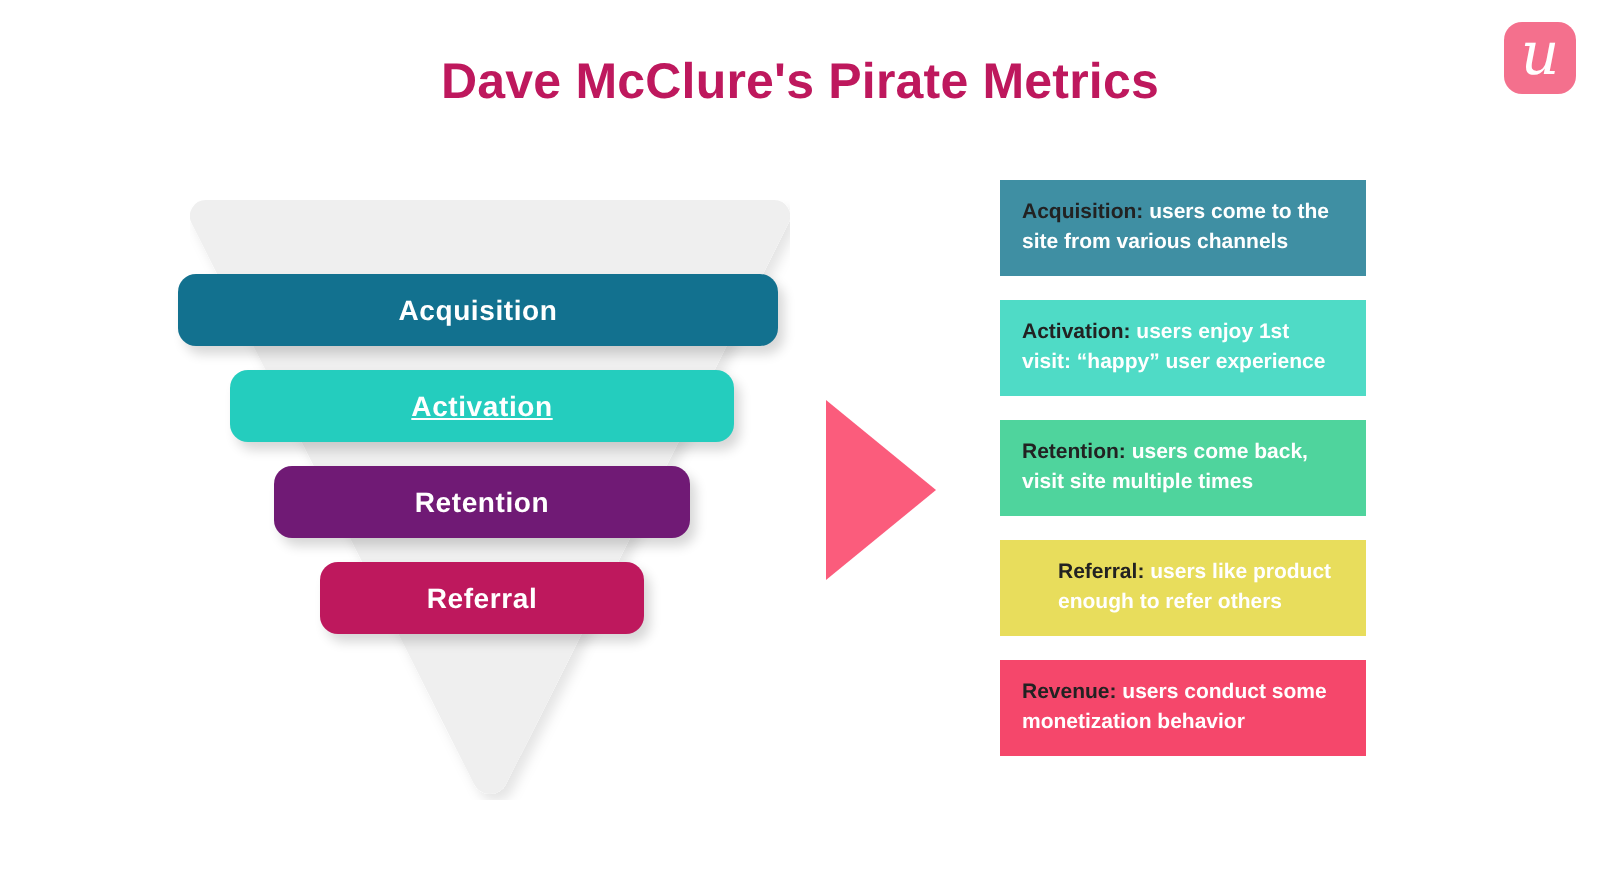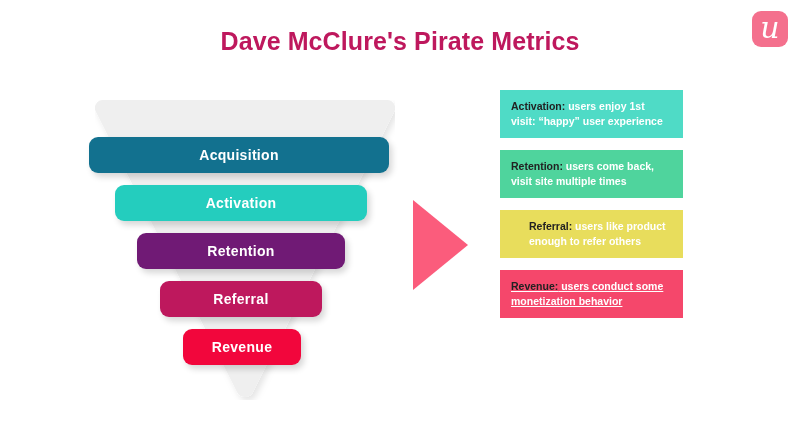--- a/index.html
+++ b/index.html
@@ -139,43 +139,43 @@
       <filter id="fshadow" x="-30%" y="-30%" width="180%" height="180%">
         <feDropShadow dx="3" dy="4" stdDeviation="3" flood-color="#000000" flood-opacity="0.10"></feDropShadow>
       </filter>
     </defs>
     <path id="funnel-path" filter="url(#fshadow)" d="M 8 0 L 292 0 A 8 8 0 0 1 299 12 L 158 292 A 9 9 0 0 1 142 292 L 1 12 A 8 8 0 0 1 8 0 Z" fill="#efefef"></path>
   </svg>
   <div class="bars">
     <div class="bar" style="top: 42px; background: rgb(18, 113, 143); left: 4px; width: 300px;">
       <span>Acquisition</span>
     </div>
-    <div class="bar" style="top: 90px; background: rgb(36, 205, 190); left: 30px; width: 252px;">
+    <div class="bar" style="top: 90px; background: rgb(36, 205, 190); left: 30px; width: 252px; text-decoration: underline;">
       <span>Activation</span>
     </div>
     <div class="bar" style="top: 138px; background: #701a75; left: 52px; width: 208px;">
       <span>Retention</span>
     </div>
     <div class="bar" style="top: 186px; background: #be185d; left: 75px; width: 162px;">
       <span>Referral</span>
     </div>
-    <div class="bar" style="top: 234px; background: rgb(242, 6, 60); left: 98px; width: 118px;">
-      <span>Revenue</span>
-    </div>
   </div>
 </div>
 
 <div class="arrow" style="border-left-color: rgb(251, 92, 124);"></div>
 
 <div class="cards">
+  <div class="card" style="background: rgb(63, 143, 163);">
+    <span class="lbl">Acquisition:</span><span class="body"> users come to the site from various channels</span>
+  </div>
   <div class="card" style="background: rgb(79, 219, 198);">
     <span class="lbl">Activation:</span><span class="body"> users enjoy 1st visit: “happy” user experience</span>
   </div>
   <div class="card" style="background: rgb(79, 212, 157);">
     <span class="lbl">Retention:</span><span class="body"> users come back, visit site multiple times</span>
   </div>
   <div class="card" style="background: rgb(232, 221, 92); padding-left: 29px;">
     <span class="lbl">Referral:</span><span class="body"> users like product enough to refer others</span>
   </div>
-  <div class="card" style="background: rgb(245, 71, 107); text-decoration: underline;">
+  <div class="card" style="background: rgb(245, 71, 107);">
     <span class="lbl">Revenue:</span><span class="body"> users conduct some monetization behavior</span>
   </div>
 </div>
 
 </body></html>

